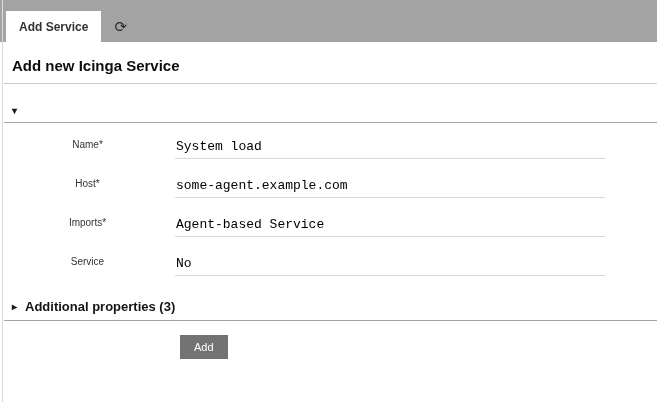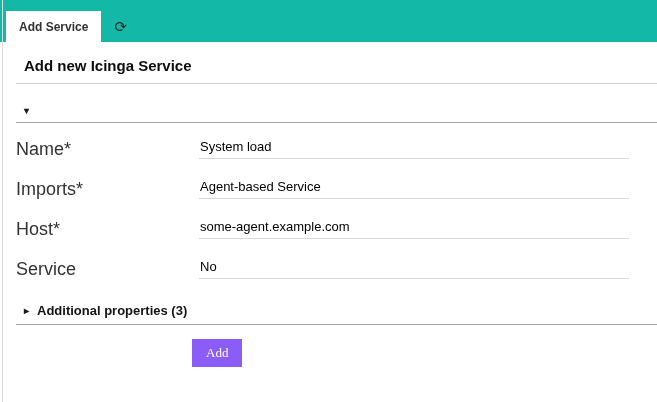--- a/index.html
+++ b/index.html
@@ -13,21 +13,21 @@
   .left-edge {
     position: absolute;
     left: 2px; top: 0; bottom: 0;
     width: 1px;
     background: #dcdcdc;
     z-index: 5;
   }
   
   .tabbar {
     height: 42px;
-    background: #14b8a6;
+    background: #a3a3a3;
     display: flex;
     align-items: flex-end;
   }
   .tab-active {
     height: 31px;
     background: #ffffff;
     margin-left: 6px;
     padding: 0 13px;
     display: flex;
     align-items: center;
@@ -40,21 +40,21 @@
     height: 31px;
     margin-left: 9px;
     padding: 0 4px;
     display: flex;
     align-items: center;
     font-size: 15px;
     color: #2b2b2b;
     cursor: pointer;
   }
   
-  .content { padding-left: 16px; }
+  .content { padding-left: 4px; }
   h1.page-title {
     font-size: 15px;
     font-weight: bold;
     color: #0d0d0d;
     padding: 15px 0 9px 8px;
     border-bottom: 1px solid #cccccc;
   }
   .fieldset-legend {
     display: flex;
     align-items: center;
@@ -75,45 +75,45 @@
   }
   
   .form-rows { padding-top: 13px; }
   .form-row {
     display: flex;
     align-items: flex-start;
     margin-bottom: 16px;
   }
   .form-label {
     width: 167px;
-    text-align: left;
-    font-size: 18px;
+    text-align: center;
+    font-size: 10px;
     color: #333333;
     padding-top: 3px;
   }
   .form-input {
-    margin-left: 16px;
+    margin-left: 4px;
     width: 430px;
-    font-family: Liberation Sans, sans-serif;
+    font-family: Liberation Mono, monospace;
     font-size: 13px;
     color: #000000;
     border: none;
     border-bottom: 1px solid #d9d9d9;
     background: transparent;
     padding: 3px 0 4px 1px;
     outline: none;
   }
   
   .submit-wrap { margin: 14px 0 0 176px; }
   .submit-btn {
-    background: #8b5cf6;
+    background: #737373;
     color: #ffffff;
     border: none;
-    font-family: Liberation Serif, serif;
-    font-size: 13px;
+    font-family: Liberation Sans, sans-serif;
+    font-size: 11px;
     padding: 6px 14px;
     cursor: pointer;
   }
 </style>
 </head>
 <body>
 
 <div class="left-edge"></div>
 
 <div class="tabbar">
@@ -131,26 +131,26 @@
   <div class="fieldset-legend legend-main">
     <span class="toggle-icon">▾</span>
   </div>
 
   <div class="form-rows">
     <div class="form-row">
       <label class="form-label">Name*</label>
       <input class="form-input" type="text" value="System load" style="">
     </div>
     <div class="form-row">
+      <label class="form-label">Host*</label>
+      <input class="form-input" type="text" value="some-agent.example.com" style="">
+    </div>
+    <div class="form-row">
       <label class="form-label">Imports*</label>
       <input class="form-input" type="text" value="Agent-based Service" style="">
-    </div>
-    <div class="form-row">
-      <label class="form-label">Host*</label>
-      <input class="form-input" type="text" value="some-agent.example.com" style="">
     </div>
     <div class="form-row">
       <label class="form-label">Service</label>
       <input class="form-input" type="text" value="No" style="">
     </div>
   </div>
 
   <div class="fieldset-legend legend-additional">
     <span class="toggle-icon">▸</span>
     <span>Additional properties (3)</span>

